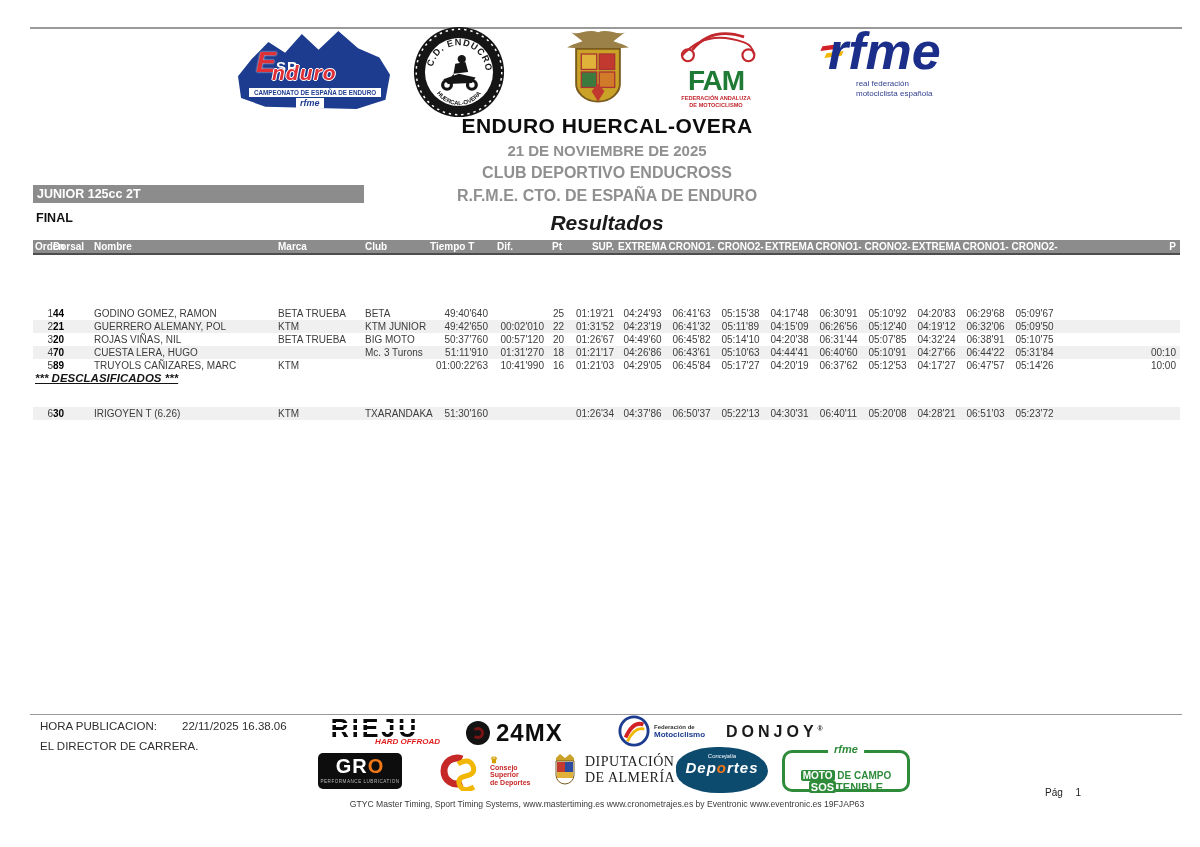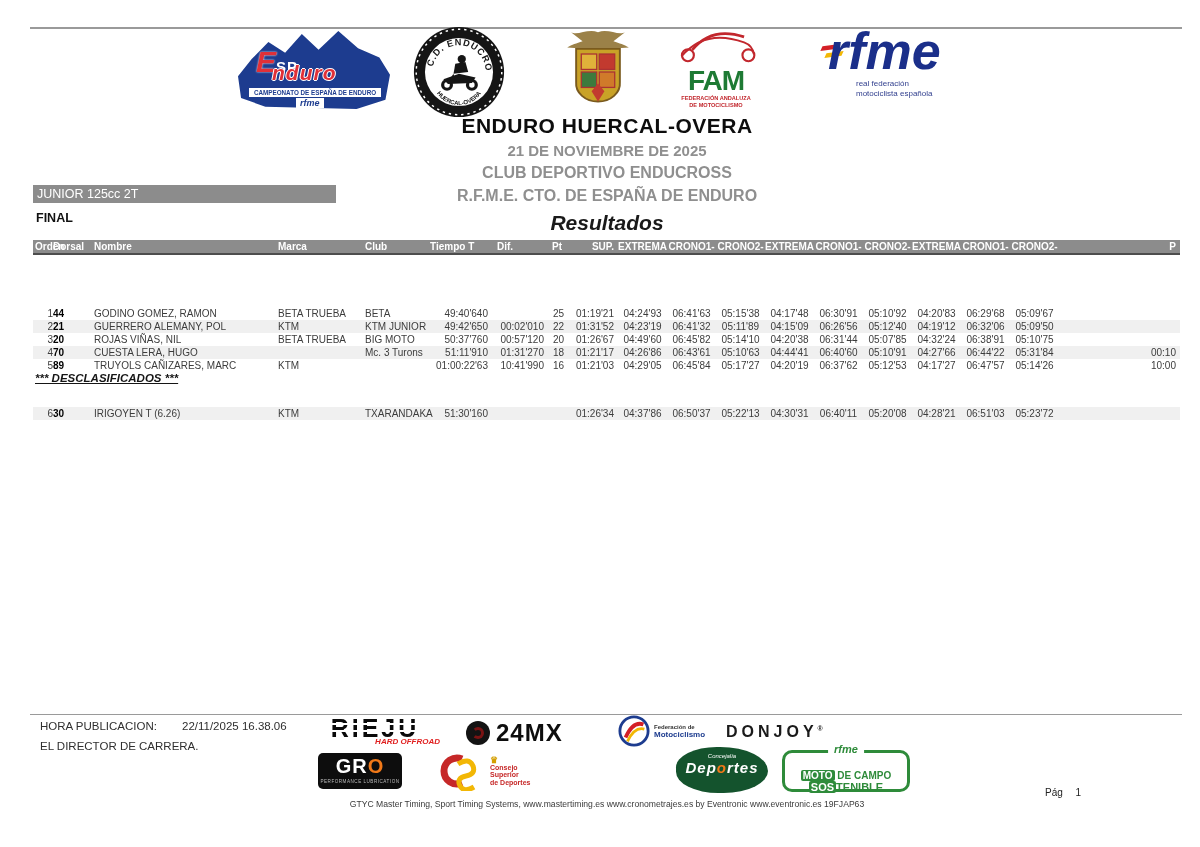--- a/index.html
+++ b/index.html
@@ -7,22 +7,22 @@
         font-family:"Liberation Sans",sans-serif;color:#222;}
   .hr{position:absolute;background:#9a9a9a;}
 
   
   .titles{position:absolute;left:0;top:114px;width:1214px;text-align:center;}
   .t-main{font-size:21px;font-weight:bold;color:#0d0d0d;letter-spacing:.5px;}
   .t-sub{font-size:15px;font-weight:bold;color:#8f8f8f;margin-top:4px;}
   .t-sub2{font-size:16px;font-weight:bold;color:#8f8f8f;margin-top:5px;}
   .t-res{font-size:21px;font-weight:bold;font-style:italic;color:#1a1a1a;margin-top:6px;}
 
-  .catbar{position:absolute;left:33px;top:185px;width:303px;height:18px;background:#8c8c8c;
-          color:#fff;font-size:12.5px;font-weight:normal;line-height:18px;padding-left:4px;box-sizing:border-box;}
+  .catbar{position:absolute;left:33px;top:185px;width:331px;height:18px;background:#8c8c8c;
+          color:#fff;font-size:12.5px;font-weight:bold;line-height:18px;padding-left:4px;box-sizing:border-box;}
   .final{position:absolute;left:36px;top:211px;font-size:12.5px;font-weight:bold;color:#111;}
 
   
   .thead{position:absolute;left:33px;top:240px;width:1147px;height:13px;background:#8c8c8c;
          border-bottom:2px solid #4d4d4d;display:flex;align-items:center;
          color:#fff;font-size:10px;font-weight:bold;}
   .rows{position:absolute;left:33px;top:307px;width:1147px;}
   .dqrows{position:absolute;left:33px;top:407px;width:1147px;}
   .trow{display:flex;height:13px;line-height:13px;font-size:10px;color:#3c3c3c;white-space:nowrap;}
   .rows .trow:nth-child(even){background:#f0f0f0;}
@@ -93,21 +93,21 @@
   .s-gro{position:absolute;left:318px;top:753px;width:84px;height:36px;background:#0d0d0d;border-radius:5px;
          text-align:center;color:#fff;}
   .gro-word{font-size:20px;font-weight:900;line-height:26px;letter-spacing:1px;}
   .gro-word .o{color:#f07818;}
   .gro-tag{font-size:4.6px;color:#bbb;letter-spacing:.5px;}
   .s-csd{position:absolute;left:432px;top:751px;display:flex;align-items:center;gap:6px;}
   .csd-text{font-size:7px;font-weight:bold;color:#c62828;line-height:7.5px;text-align:left;}
   .csd-crown{color:#d49f00;font-size:9px;line-height:8px;}
   .s-alm{position:absolute;left:552px;top:752px;display:flex;align-items:center;gap:7px;}
   .alm-text{font-family:"Liberation Serif",serif;font-size:14px;color:#1d1d1d;line-height:16px;letter-spacing:.5px;}
-  .s-dep{position:absolute;left:676px;top:747px;width:92px;height:46px;background:#14532d;
+  .s-dep{position:absolute;left:676px;top:747px;width:92px;height:46px;background:#0c4a6e;
          border-radius:46% 54% 50% 48%;color:#fff;text-align:center;overflow:hidden;}
   .dep-top{font-size:6px;font-style:italic;margin-top:6px;}
   .dep-word{font-size:15px;font-style:italic;font-weight:bold;letter-spacing:1px;}
   .dep-word .o{color:#f07818;}
   .s-sos{position:absolute;left:782px;top:750px;width:128px;height:42px;border:3px solid #2e8b3a;border-radius:10px;
          background:#fff;text-align:center;box-sizing:border-box;}
   .sos-brand{position:absolute;left:50%;top:-10px;transform:translateX(-50%);background:#fff;padding:0 6px;
              color:#2e8b3a;font-style:italic;font-weight:bold;font-size:11px;}
   .sos-l1{margin-top:17px;font-size:10px;font-weight:900;color:#2e8b3a;}
   .sos-l2{font-size:11px;font-weight:900;color:#2e8b3a;line-height:12px;}
@@ -413,20 +413,33 @@
       <path d="M26,13 q11,-7 15,2 q3,8 -7,10 q-10,2 -6,10 q4,7 14,1" stroke="#f2b705" stroke-width="5" fill="none"></path>
     </svg>
     <div class="csd-text">
       <div class="csd-crown">♛</div>
       <span>Consejo</span><br>
       <span>Superior</span><br>
       <span>de Deportes</span>
     </div>
   </div>
 
+  <div class="s-alm">
+    <svg viewBox="0 0 26 36" width="26" height="36">
+      <path d="M4,6 L8,2 L13,6 L18,2 L22,6 L22,9 L4,9 Z" fill="#c9a227"></path>
+      <path d="M4,9 h18 v14 a9,9 0 0 1 -9,9 a9,9 0 0 1 -9,-9 Z" fill="#fff" stroke="#7a5a1e"></path>
+      <rect x="5" y="10" width="8" height="10" fill="#c23a2f"></rect>
+      <rect x="13" y="10" width="8" height="10" fill="#2b4ba0"></rect>
+      <rect x="5" y="20" width="16" height="6" fill="#e0b23a"></rect>
+    </svg>
+    <div class="alm-text">
+      <span>DIPUTACIÓN</span><br>
+      <span>DE ALMERÍA</span>
+    </div>
+  </div>
 
   <div class="s-dep">
     <div class="dep-top">Concejalía</div>
     <div class="dep-word">
       <span>Dep</span><span class="o">o</span><span>rtes</span>
     </div>
   </div>
 
   <div class="s-sos">
     <div class="sos-brand">rfme</div>

